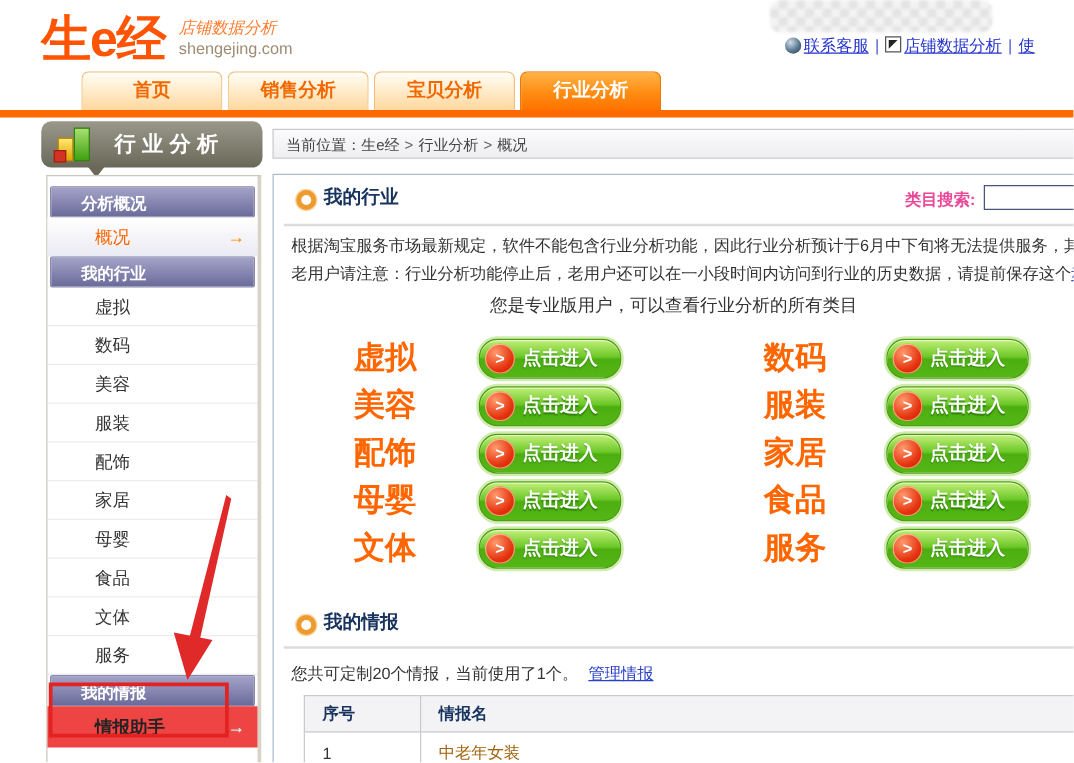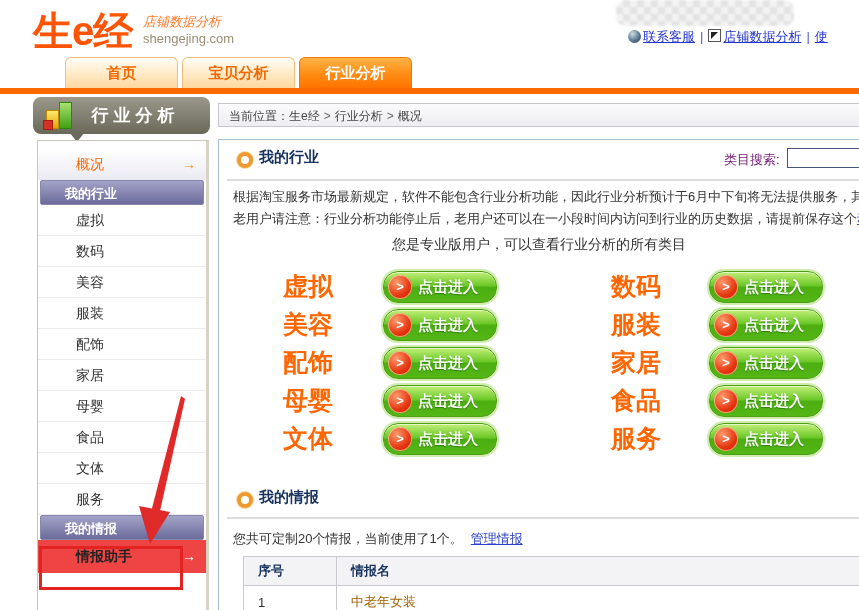--- a/index.html
+++ b/index.html
@@ -58,21 +58,21 @@
               font-size:12px;color:#444;padding-left:10px;}
   .breadcrumb a{color:#444;text-decoration:none;cursor:pointer;}
   .breadcrumb .bsep{margin:0 4px;color:#666;}
   
   .panel{position:absolute;left:218px;top:139px;width:700px;height:480px;background:#fff;
          border:1px solid #A9BFD3;box-sizing:border-box;}
   .donut{position:absolute;width:8px;height:8px;border-radius:50%;border:4px solid #EE9A2E;background:#fff;
          box-shadow:0 0 0 1px #F8D9A8;}
   .sec-title{position:absolute;font-size:15px;font-weight:bold;color:#17335E;}
   .divider{position:absolute;left:8px;right:4px;height:2px;background:#DCDCDC;}
-  .search-label{position:absolute;font-size:13px;font-weight:normal;color:#701a75;}
+  .search-label{position:absolute;font-size:13px;font-weight:bold;color:#ec4899;}
   .search-input{position:absolute;width:100px;height:20px;border:1px solid #47557A;box-sizing:border-box;}
   .notice{position:absolute;left:14px;width:682px;white-space:nowrap;overflow:hidden;font-size:13px;color:#333;}
   .notice a{color:#2A41C8;text-decoration:underline;cursor:pointer;}
   .pro-text{position:absolute;left:0;top:96px;width:640px;text-align:center;font-size:14px;color:#333;}
   .cat-row{position:absolute;left:0;width:100%;height:32px;}
   .cat-label{position:absolute;top:0;width:120px;font-size:25px;font-weight:bold;color:#FF6600;line-height:32px;}
   .cat-label.l{left:64px;}
   .cat-label.r{left:392px;}
   .enter-btn{position:absolute;top:1px;width:112px;height:30px;border-radius:15px;cursor:pointer;
              background:linear-gradient(#C2EF79,#6CC828 45%,#4CAE10 52%,#55B716);
@@ -104,36 +104,38 @@
   <div class="logo">生e经</div>
   <div class="logo-sub1">店铺数据分析</div>
   <div class="logo-sub2">shengejing.com</div>
   <div class="censor"></div>
   <div class="top-links">
     <span class="svc-icon"></span><a>联系客服</a><span class="sep">|</span><span class="desk-icon"></span><a>店铺数据分析</a><span class="sep">|</span><a>使</a>
   </div>
 
   <div class="tabs">
     <div class="tab">首页</div>
+    <div class="tab">销售分析</div>
     <div class="tab">宝贝分析</div>
     <div class="tab active">行业分析</div>
   </div>
   <div class="orange-strip"></div>
 
   <div class="sb-header">
     <span class="chart-icon">
         <span class="y"></span>
         <span class="g"></span>
         <span class="r"></span>
       </span>
     <span class="t">行业分析</span>
   </div>
   <div class="sb-tail"></div>
 
   <div class="sidebar">
+    <div class="sb-bar">分析概况</div>
     <div class="sb-item overview">
       <span>概况</span>
       <span class="arr orange">→</span>
     </div>
     <div class="sb-bar">我的行业</div>
     <div class="sb-item"><span>虚拟</span></div>
     <div class="sb-item"><span>数码</span></div>
     <div class="sb-item"><span>美容</span></div>
     <div class="sb-item"><span>服装</span></div>
     <div class="sb-item"><span>配饰</span></div>

